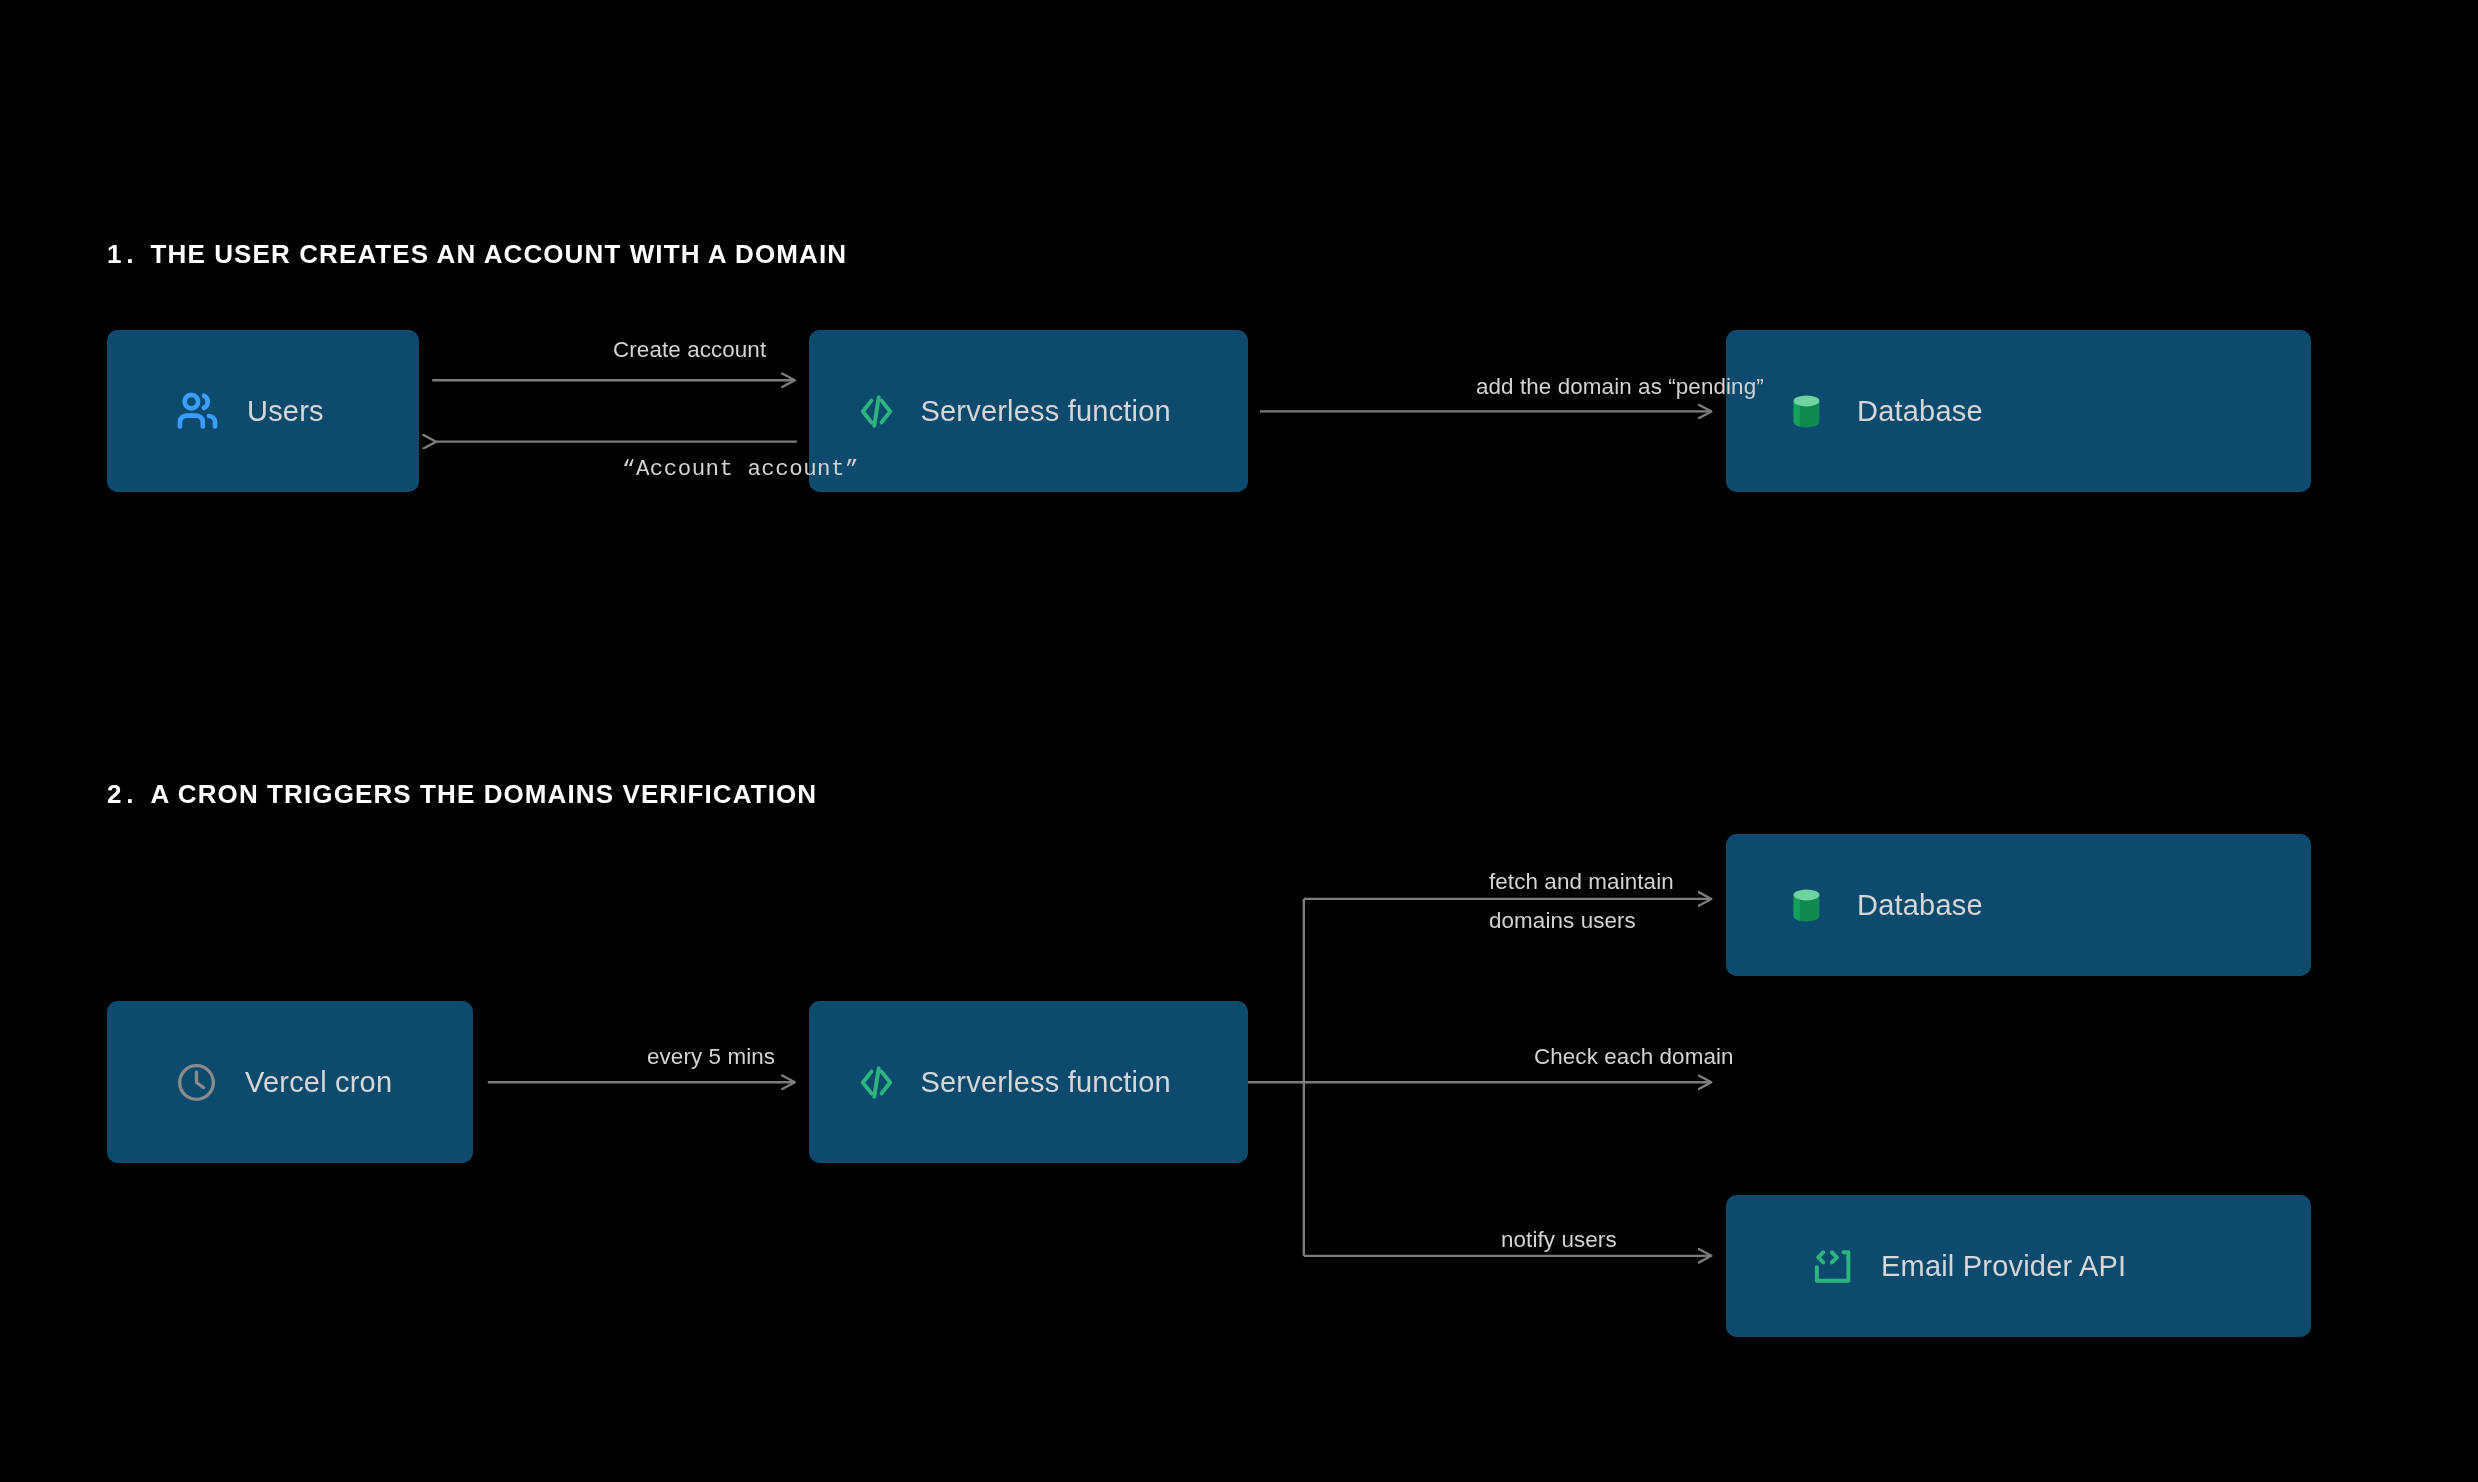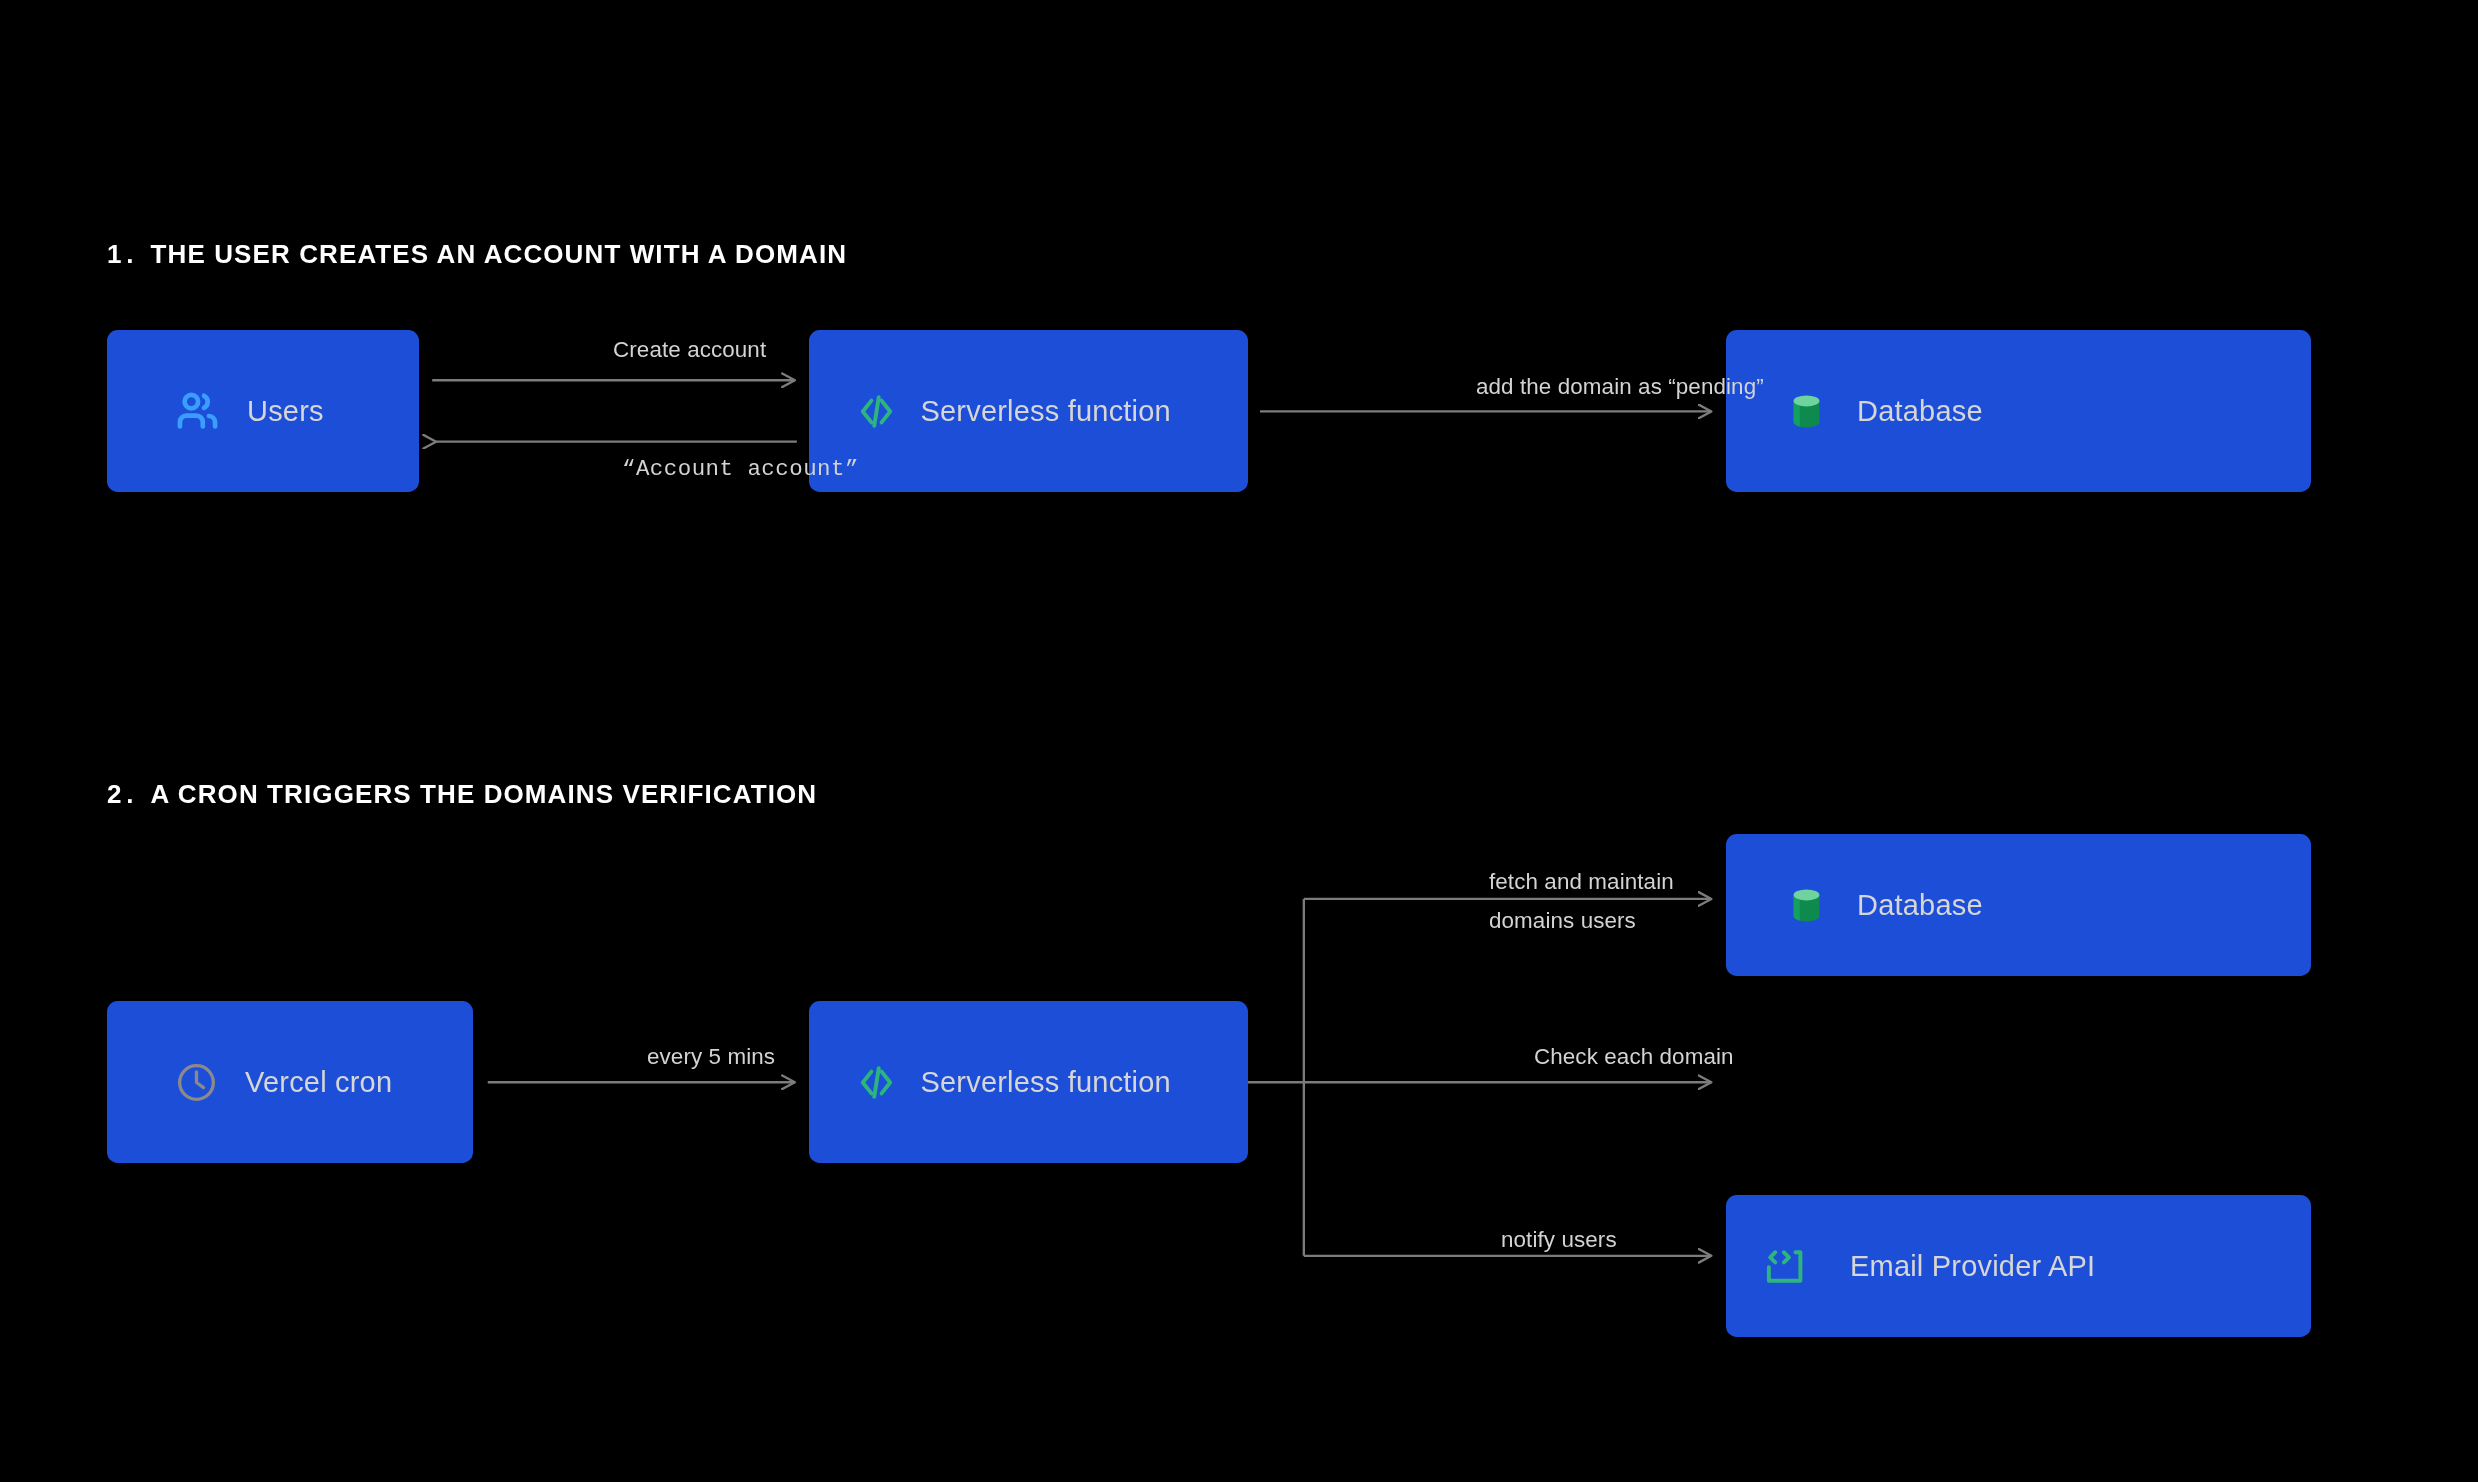--- a/index.html
+++ b/index.html
@@ -33,21 +33,21 @@
   }
   .section-heading .num {
     letter-spacing: 4.9px;
   }
   #heading-1 { left: 107px; top: 193px; }
   #heading-2 { left: 107px; top: 733px; }
 
   
   .node {
     position: absolute;
-    background: #1d4ed8;
+    background: #0c4a6e;
     border-radius: 10.7px;
     display: flex;
     align-items: center;
     box-sizing: border-box;
   }
   .node .node-icon {
     flex: 0 0 auto;
     display: flex;
     align-items: center;
     justify-content: center;
@@ -63,21 +63,21 @@
   
   #node-users        { left: 107px;  top: 330px;  width: 312px; height: 162px; padding-left: 66px; }
   #node-serverless-1 { left: 809px;  top: 330px;  width: 439px; height: 162px; padding-left: 45px; }
   #node-database-1   { left: 1726px; top: 330px;  width: 585px; height: 162px; padding-left: 57px; }
 
   
   #node-cron         { left: 107px;  top: 1001px; width: 366px; height: 162px; padding-left: 66px; }
   #node-serverless-2 { left: 809px;  top: 1001px; width: 439px; height: 162px; padding-left: 45px; }
   #node-database-2   { left: 1726px; top: 834px;  width: 585px; height: 142px; padding-left: 57px; }
   #node-dns          { left: 1726px; top: 1014px; width: 585px; height: 142px; padding-left: 57px; }
-  #node-email        { left: 1726px; top: 1195px; width: 585px; height: 142px; padding-left: 35px; gap: 17px; }
+  #node-email        { left: 1726px; top: 1195px; width: 585px; height: 142px; padding-left: 83px; }
 
   .icon-gap-users     { margin-right: 25px; }
   .icon-gap-code      { margin-right: 21.5px; }
   .icon-gap-db        { margin-right: 27px; }
   .icon-gap-clock     { margin-right: 25px; }
   .icon-gap-api       { margin-right: 27px; }
 
   
   .edge-label {
     position: absolute;

